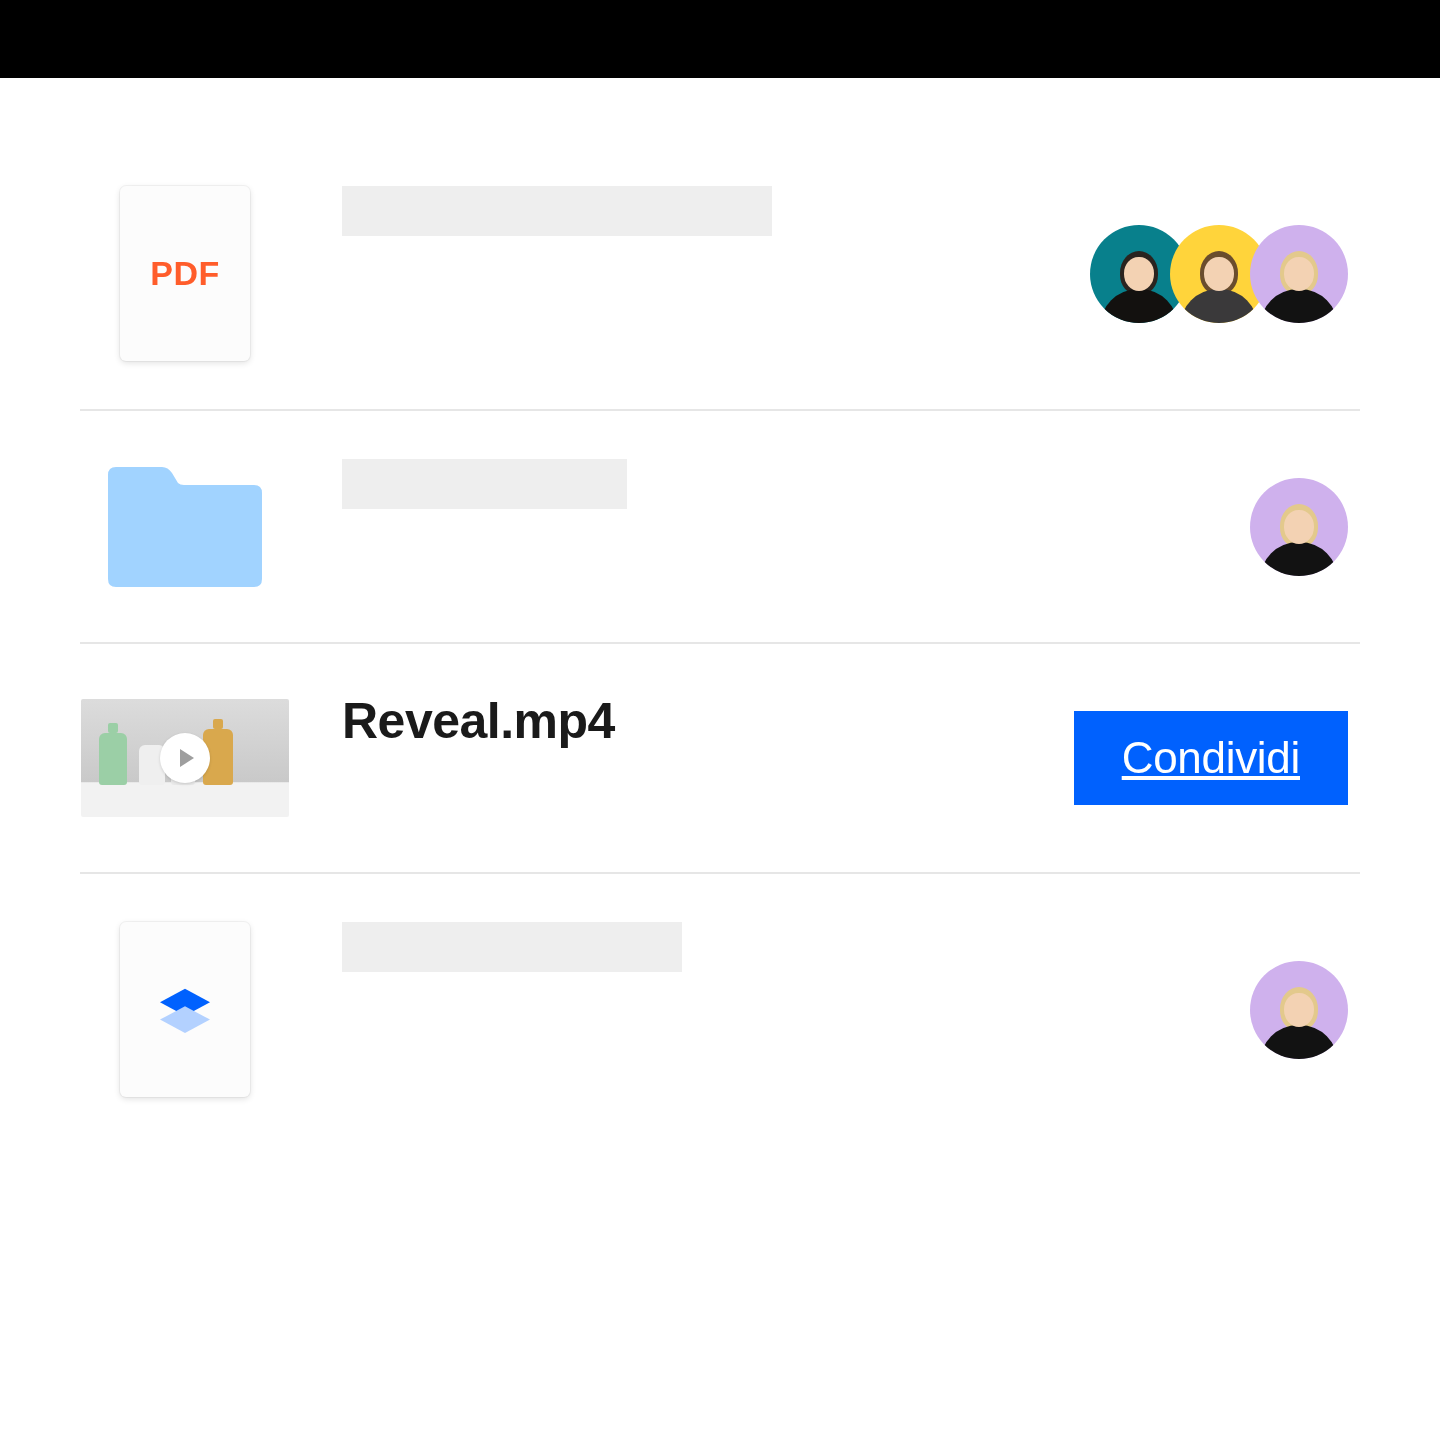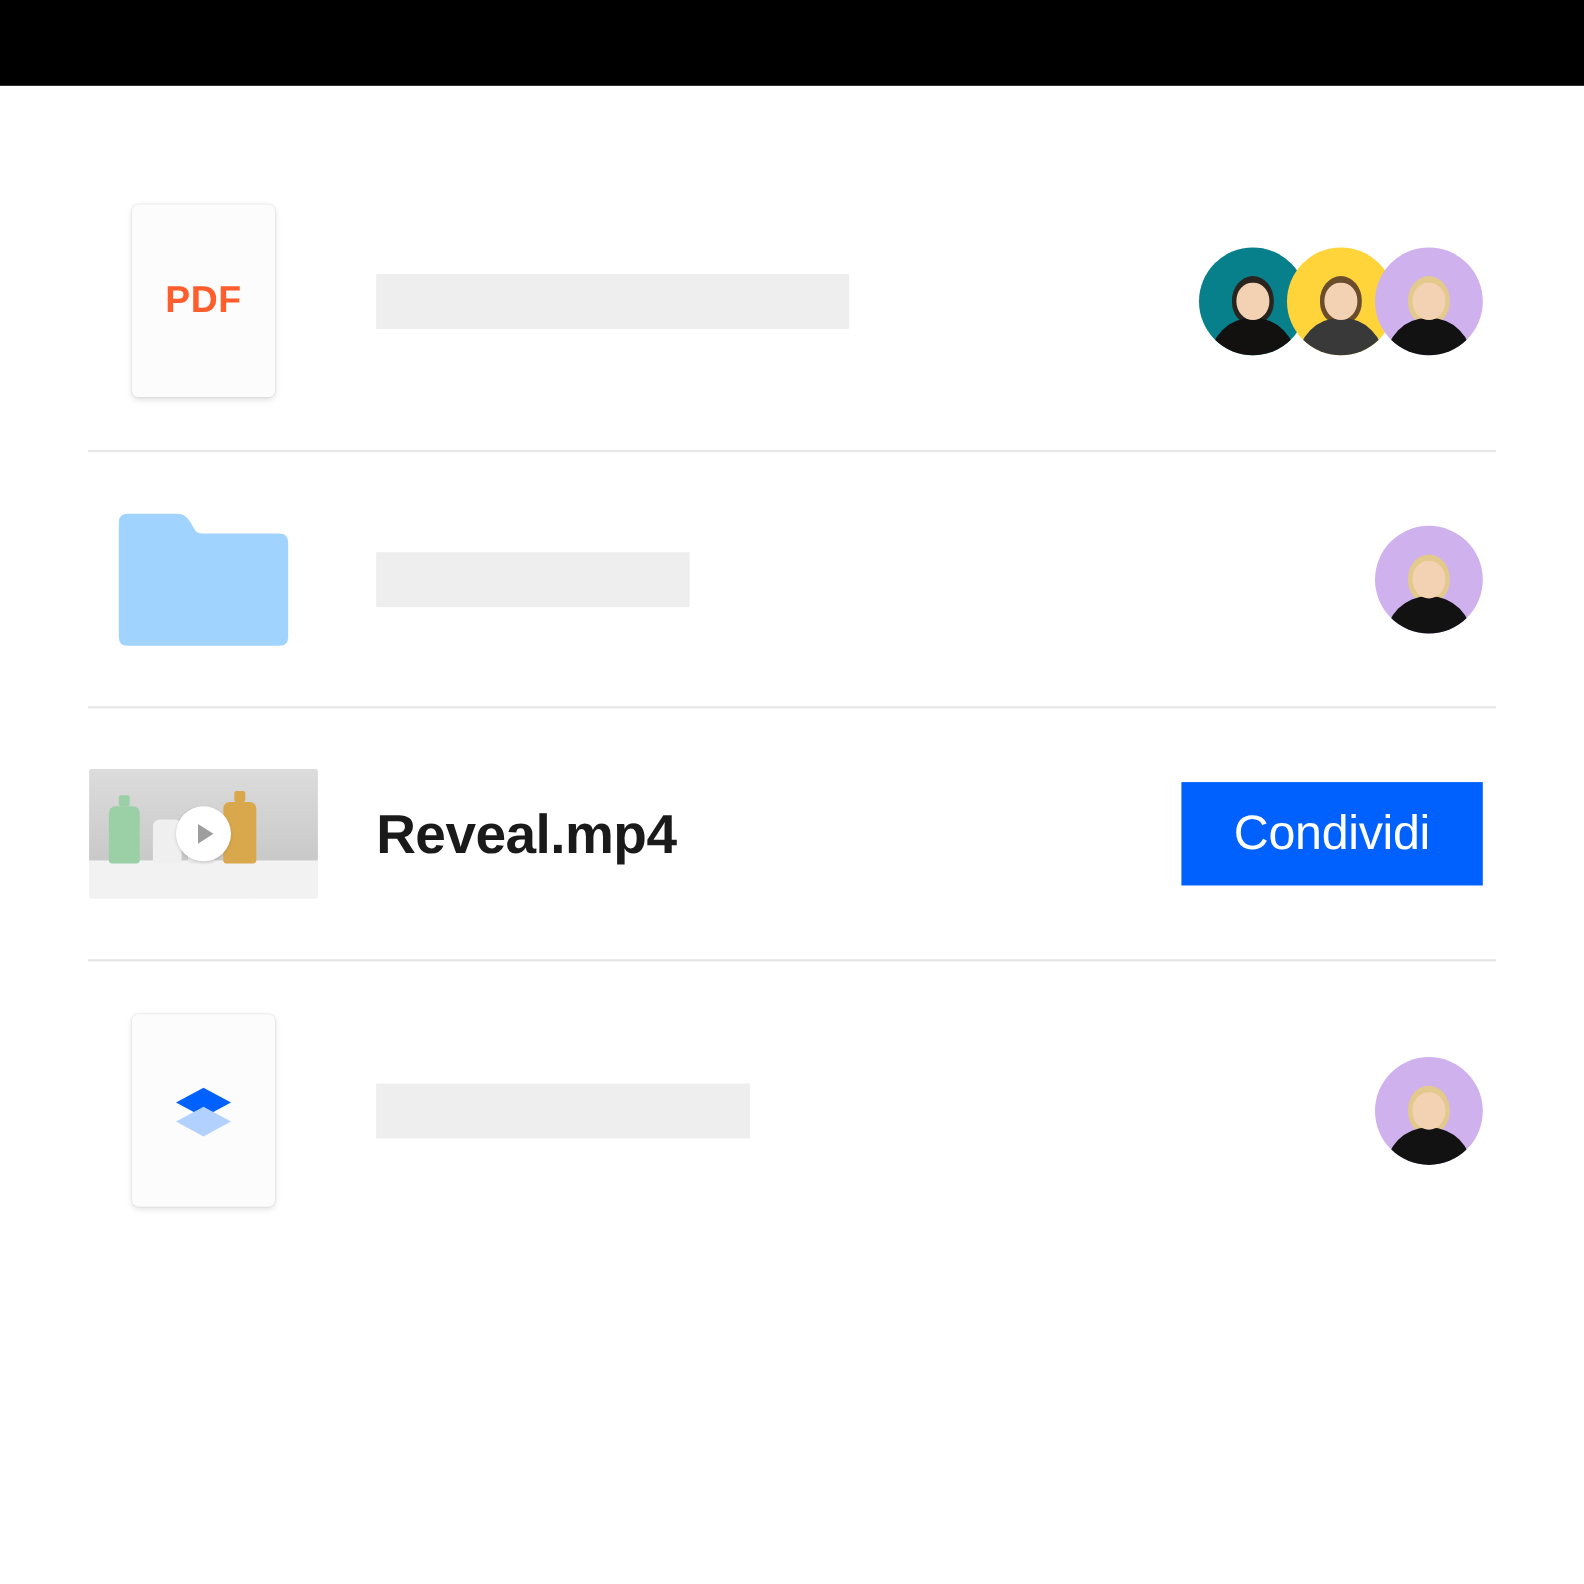--- a/index.html
+++ b/index.html
@@ -12,21 +12,20 @@
     .top-bar {
       width: 100%;
       height: 78px;
       background: #000000;
     }
     .file-list {
       padding: 60px 80px 0 80px;
     }
     .file-row {
       display: flex;
-      align-items: center;
       padding: 48px 0;
       border-bottom: 2px solid #e6e6e6;
       position: relative;
       min-height: 230px;
     }
     .file-row:last-child { border-bottom: none; }
     .file-thumb {
       width: 210px;
       display: flex;
       justify-content: center;
@@ -170,20 +169,21 @@
     }
     .share-btn {
       background: #0061fe;
       color: #ffffff;
       font-size: 44px;
       font-weight: 500;
       padding: 22px 48px;
       border: none;
       cursor: pointer;
       letter-spacing: -0.3px;
+      text-decoration: underline;
     }
   </style>
 </head>
 <body>
 
 <div class="top-bar"></div>
 
 <div class="file-list">
 
   <div class="file-row">

